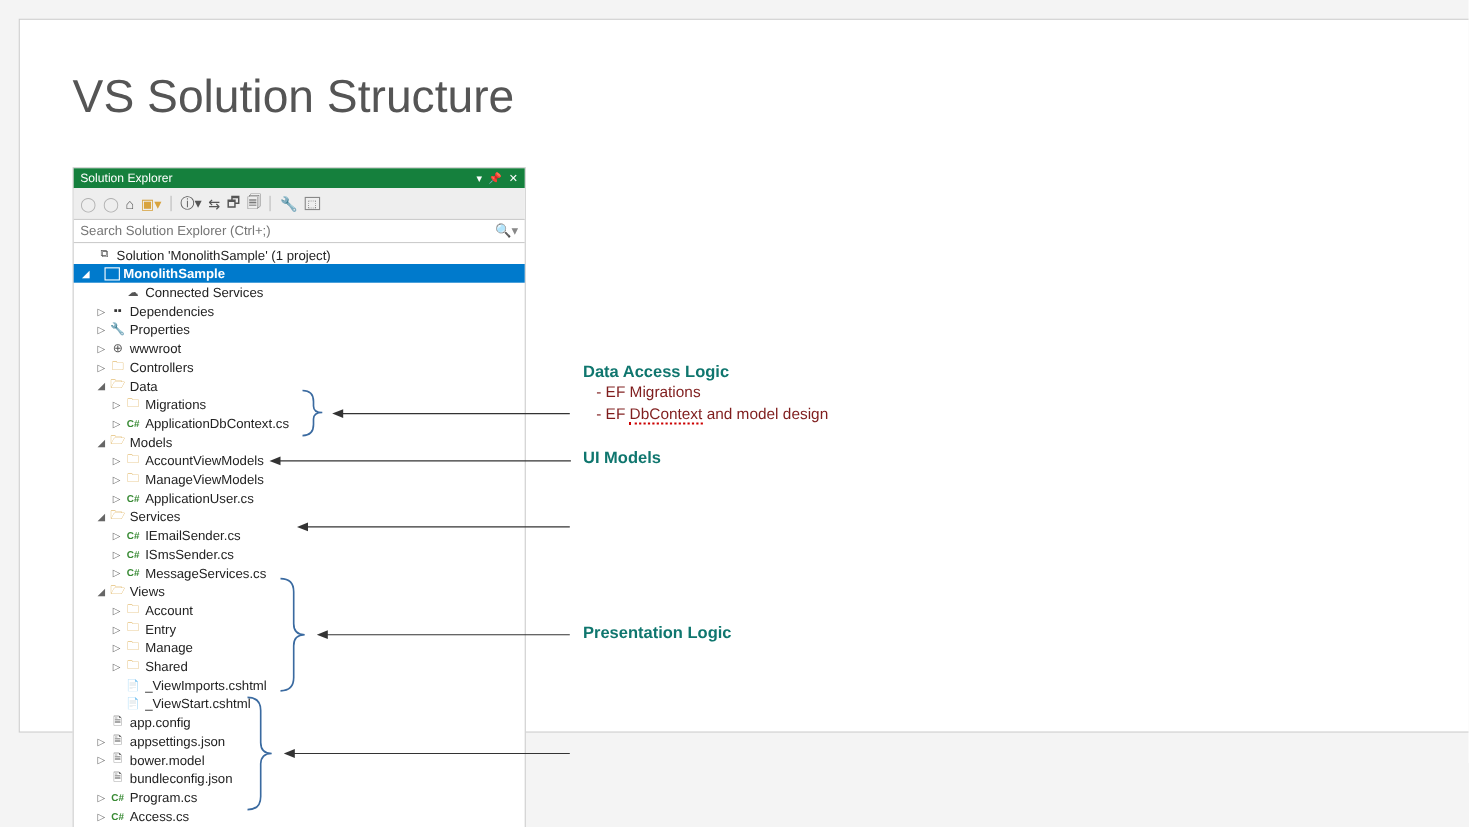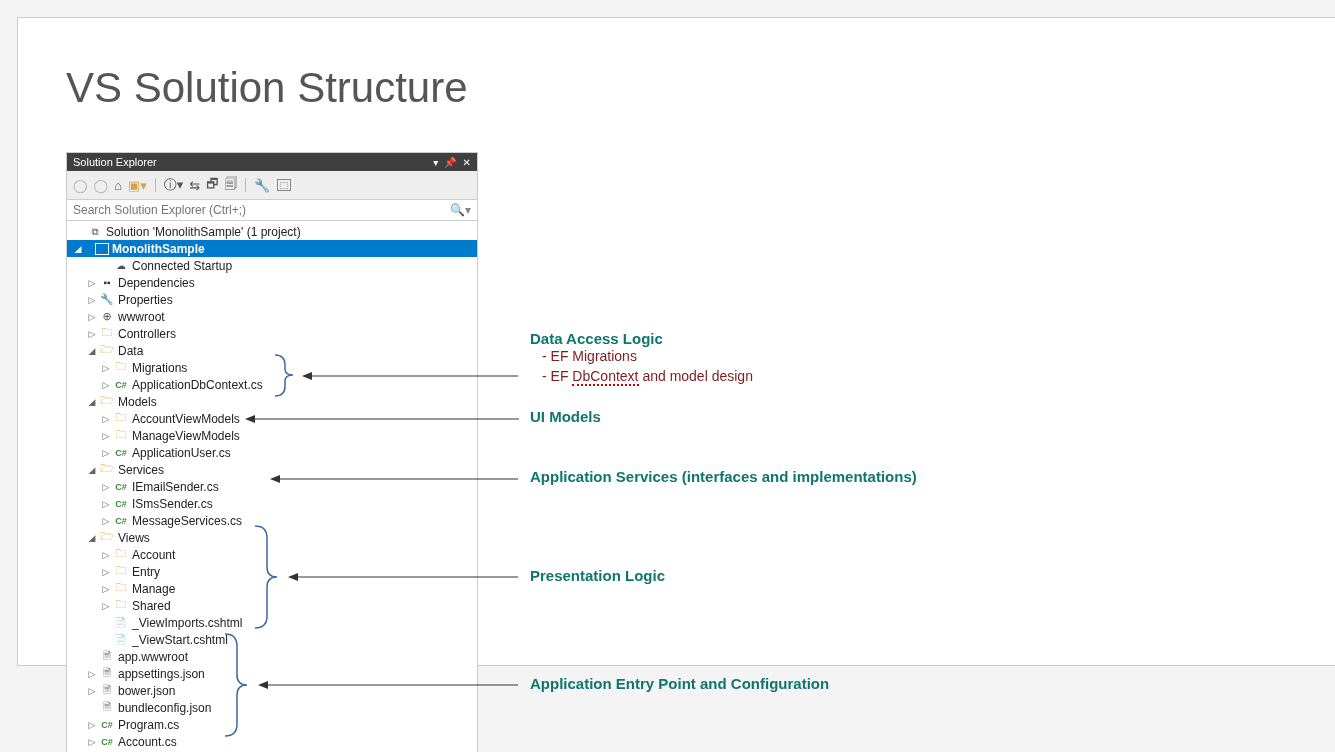--- a/index.html
+++ b/index.html
@@ -1,20 +1,20 @@
 <!DOCTYPE html>
 <html><head>
 <meta charset="utf-8">
 <style>
 * { margin:0; padding:0; box-sizing:border-box; }
 body { background:#f4f4f4; font-family:"Segoe UI",Arial,sans-serif; width:1335px; height:752px; position:relative; }
 .slide { background:#fff; border:1px solid #ccc; margin:17px; width:1329px; height:649px; position:relative;text-decoration:underline; }
 .title { font-size:42px; font-weight:300; color:#555; position:absolute; top:46px; left:48px; }
 .panel { position:absolute; top:134px; left:48px; width:412px; background:#fff; border:1px solid #ccc; }
-.panel-title { background:#404040; color:#fff; font-size:11px; padding:3px 6px; display:flex; justify-content:space-between; align-items:center; }
+.panel-title { background:#15803d; color:#fff; font-size:11px; padding:3px 6px; display:flex; justify-content:space-between; align-items:center; }
 .panel-title-icons { display:flex; gap:6px; font-size:10px; }
 .toolbar { background:#eee; padding:3px 6px; display:flex; gap:6px; align-items:center; font-size:13px; color:#555; border-bottom:1px solid #ccc; }
 .toolbar .sep { width:1px; height:14px; background:#bbb; margin:0 2px; }
 .search { display:flex; align-items:center; padding:3px 6px; border-bottom:1px solid #ccc; font-size:12px; color:#888; }
 .search input { border:none; flex:1; font-size:12px; color:#555; outline:none; }
 .tree { padding:2px 0 8px 0; font-size:12px; color:#222; }
 .node { display:flex; align-items:center; height:17px; padding-left:6px; white-space:nowrap; }
 .node.sel { background:#007acc; color:#fff; }
 .toggle { width:10px; text-align:center; font-size:9px; color:#666; margin-right:2px; cursor:pointer; }
 .node.sel .toggle { color:#fff; }
@@ -82,21 +82,21 @@
       <div class="node sel">
           <span class="toggle">◢</span>
           <span class="ind" style="width:10px"></span>
           <span class="icon proj"></span>
           <b>MonolithSample</b>
         </div>
       <div class="node">
           <span class="ind i2"></span>
           <span class="toggle"> </span>
           <span class="icon connected">☁</span>
-          <span>Connected Startup</span>
+          <span>Connected Services</span>
         </div>
       <div class="node">
           <span class="ind i1"></span>
           <span class="toggle">▷</span>
           <span class="icon deps">▪▪</span>
           <span>Dependencies</span>
         </div>
       <div class="node">
           <span class="ind i1"></span>
           <span class="toggle">▷</span>
@@ -220,51 +220,51 @@
       <div class="node">
           <span class="ind i2"></span>
           <span class="toggle"> </span>
           <span class="icon cshtml">📄</span>
           <span>_ViewStart.cshtml</span>
         </div>
       <div class="node">
           <span class="ind i1"></span>
           <span class="toggle"> </span>
           <span class="icon json">🗎</span>
-          <span>app.wwwroot</span>
+          <span>app.config</span>
         </div>
       <div class="node">
           <span class="ind i1"></span>
           <span class="toggle">▷</span>
           <span class="icon json">🗎</span>
           <span>appsettings.json</span>
         </div>
       <div class="node">
           <span class="ind i1"></span>
           <span class="toggle">▷</span>
           <span class="icon json">🗎</span>
-          <span>bower.json</span>
+          <span>bower.model</span>
         </div>
       <div class="node">
           <span class="ind i1"></span>
           <span class="toggle"> </span>
           <span class="icon json">🗎</span>
           <span>bundleconfig.json</span>
         </div>
       <div class="node">
           <span class="ind i1"></span>
           <span class="toggle">▷</span>
           <span class="icon cs">C#</span>
           <span>Program.cs</span>
         </div>
       <div class="node">
           <span class="ind i1"></span>
           <span class="toggle">▷</span>
           <span class="icon cs">C#</span>
-          <span>Account.cs</span>
+          <span>Access.cs</span>
         </div>
     </div>
   </div>
 
   <svg class="bracket" style="top:335px;left:255px" width="30" height="45">
       <path d="M2 2 Q12 2 12 12 L12 16 Q12 22 20 22 Q12 22 12 28 L12 33 Q12 43 2 43" fill="none" stroke="#3a6aa0" stroke-width="1.5"></path>
     </svg>
   <svg class="bracket" style="top:506px;left:235px" width="35" height="106">
       <path d="M2 2 Q14 2 14 14 L14 43 Q14 53 24 53 Q14 53 14 63 L14 92 Q14 104 2 104" fill="none" stroke="#3a6aa0" stroke-width="1.5"></path>
     </svg>
@@ -294,23 +294,17 @@
     </svg>
 
   <div class="ann" style="top:312px;left:512px">
     <div class="head">Data Access Logic</div>
     <div class="sub">- EF Migrations</div>
     <div class="sub"><span>- EF </span><span class="underline-squiggle">DbContext</span><span> and model design</span></div>
   </div>
   <div class="ann" style="top:390px;left:512px">
       <div class="head">UI Models</div>
     </div>
-  <div class="ann" style="top:450px;left:512px">
-      <div class="head">Application Services (interfaces and implementations)</div>
-    </div>
   <div class="ann" style="top:549px;left:512px">
       <div class="head">Presentation Logic</div>
     </div>
-  <div class="ann" style="top:657px;left:512px">
-      <div class="head">Application Entry Point and Configuration</div>
-    </div>
 
 </div>
 
 </body></html>

